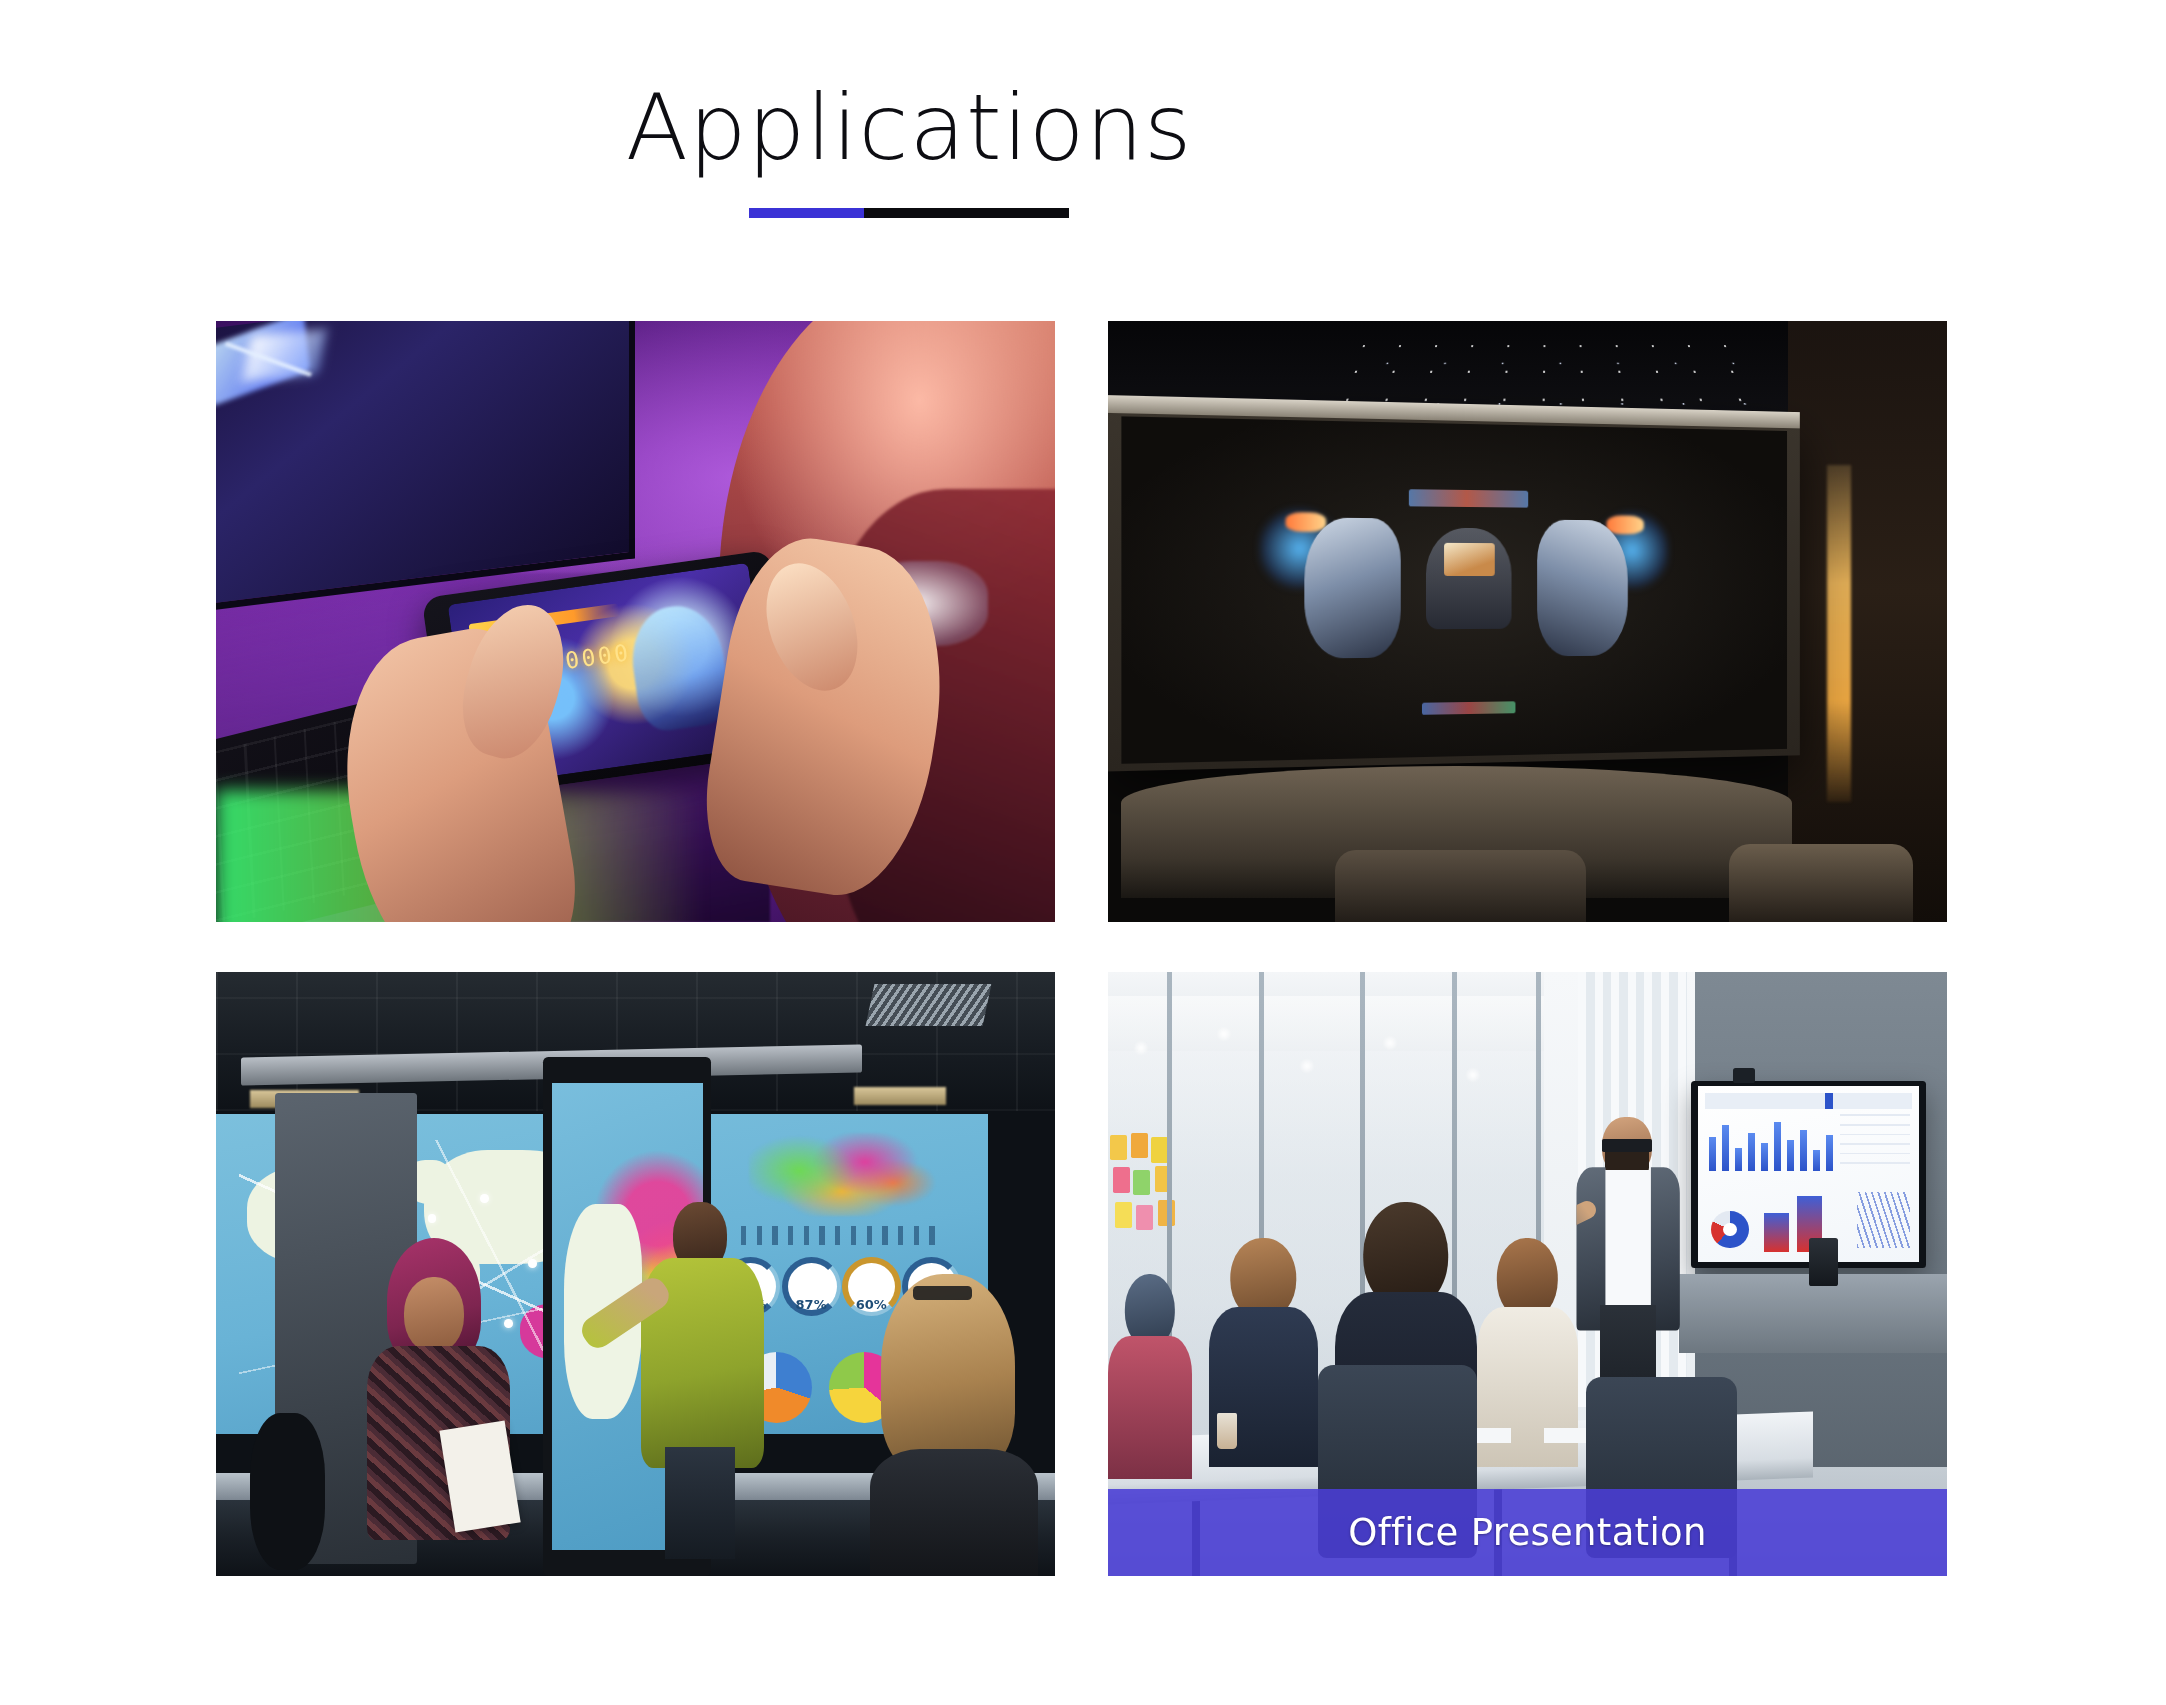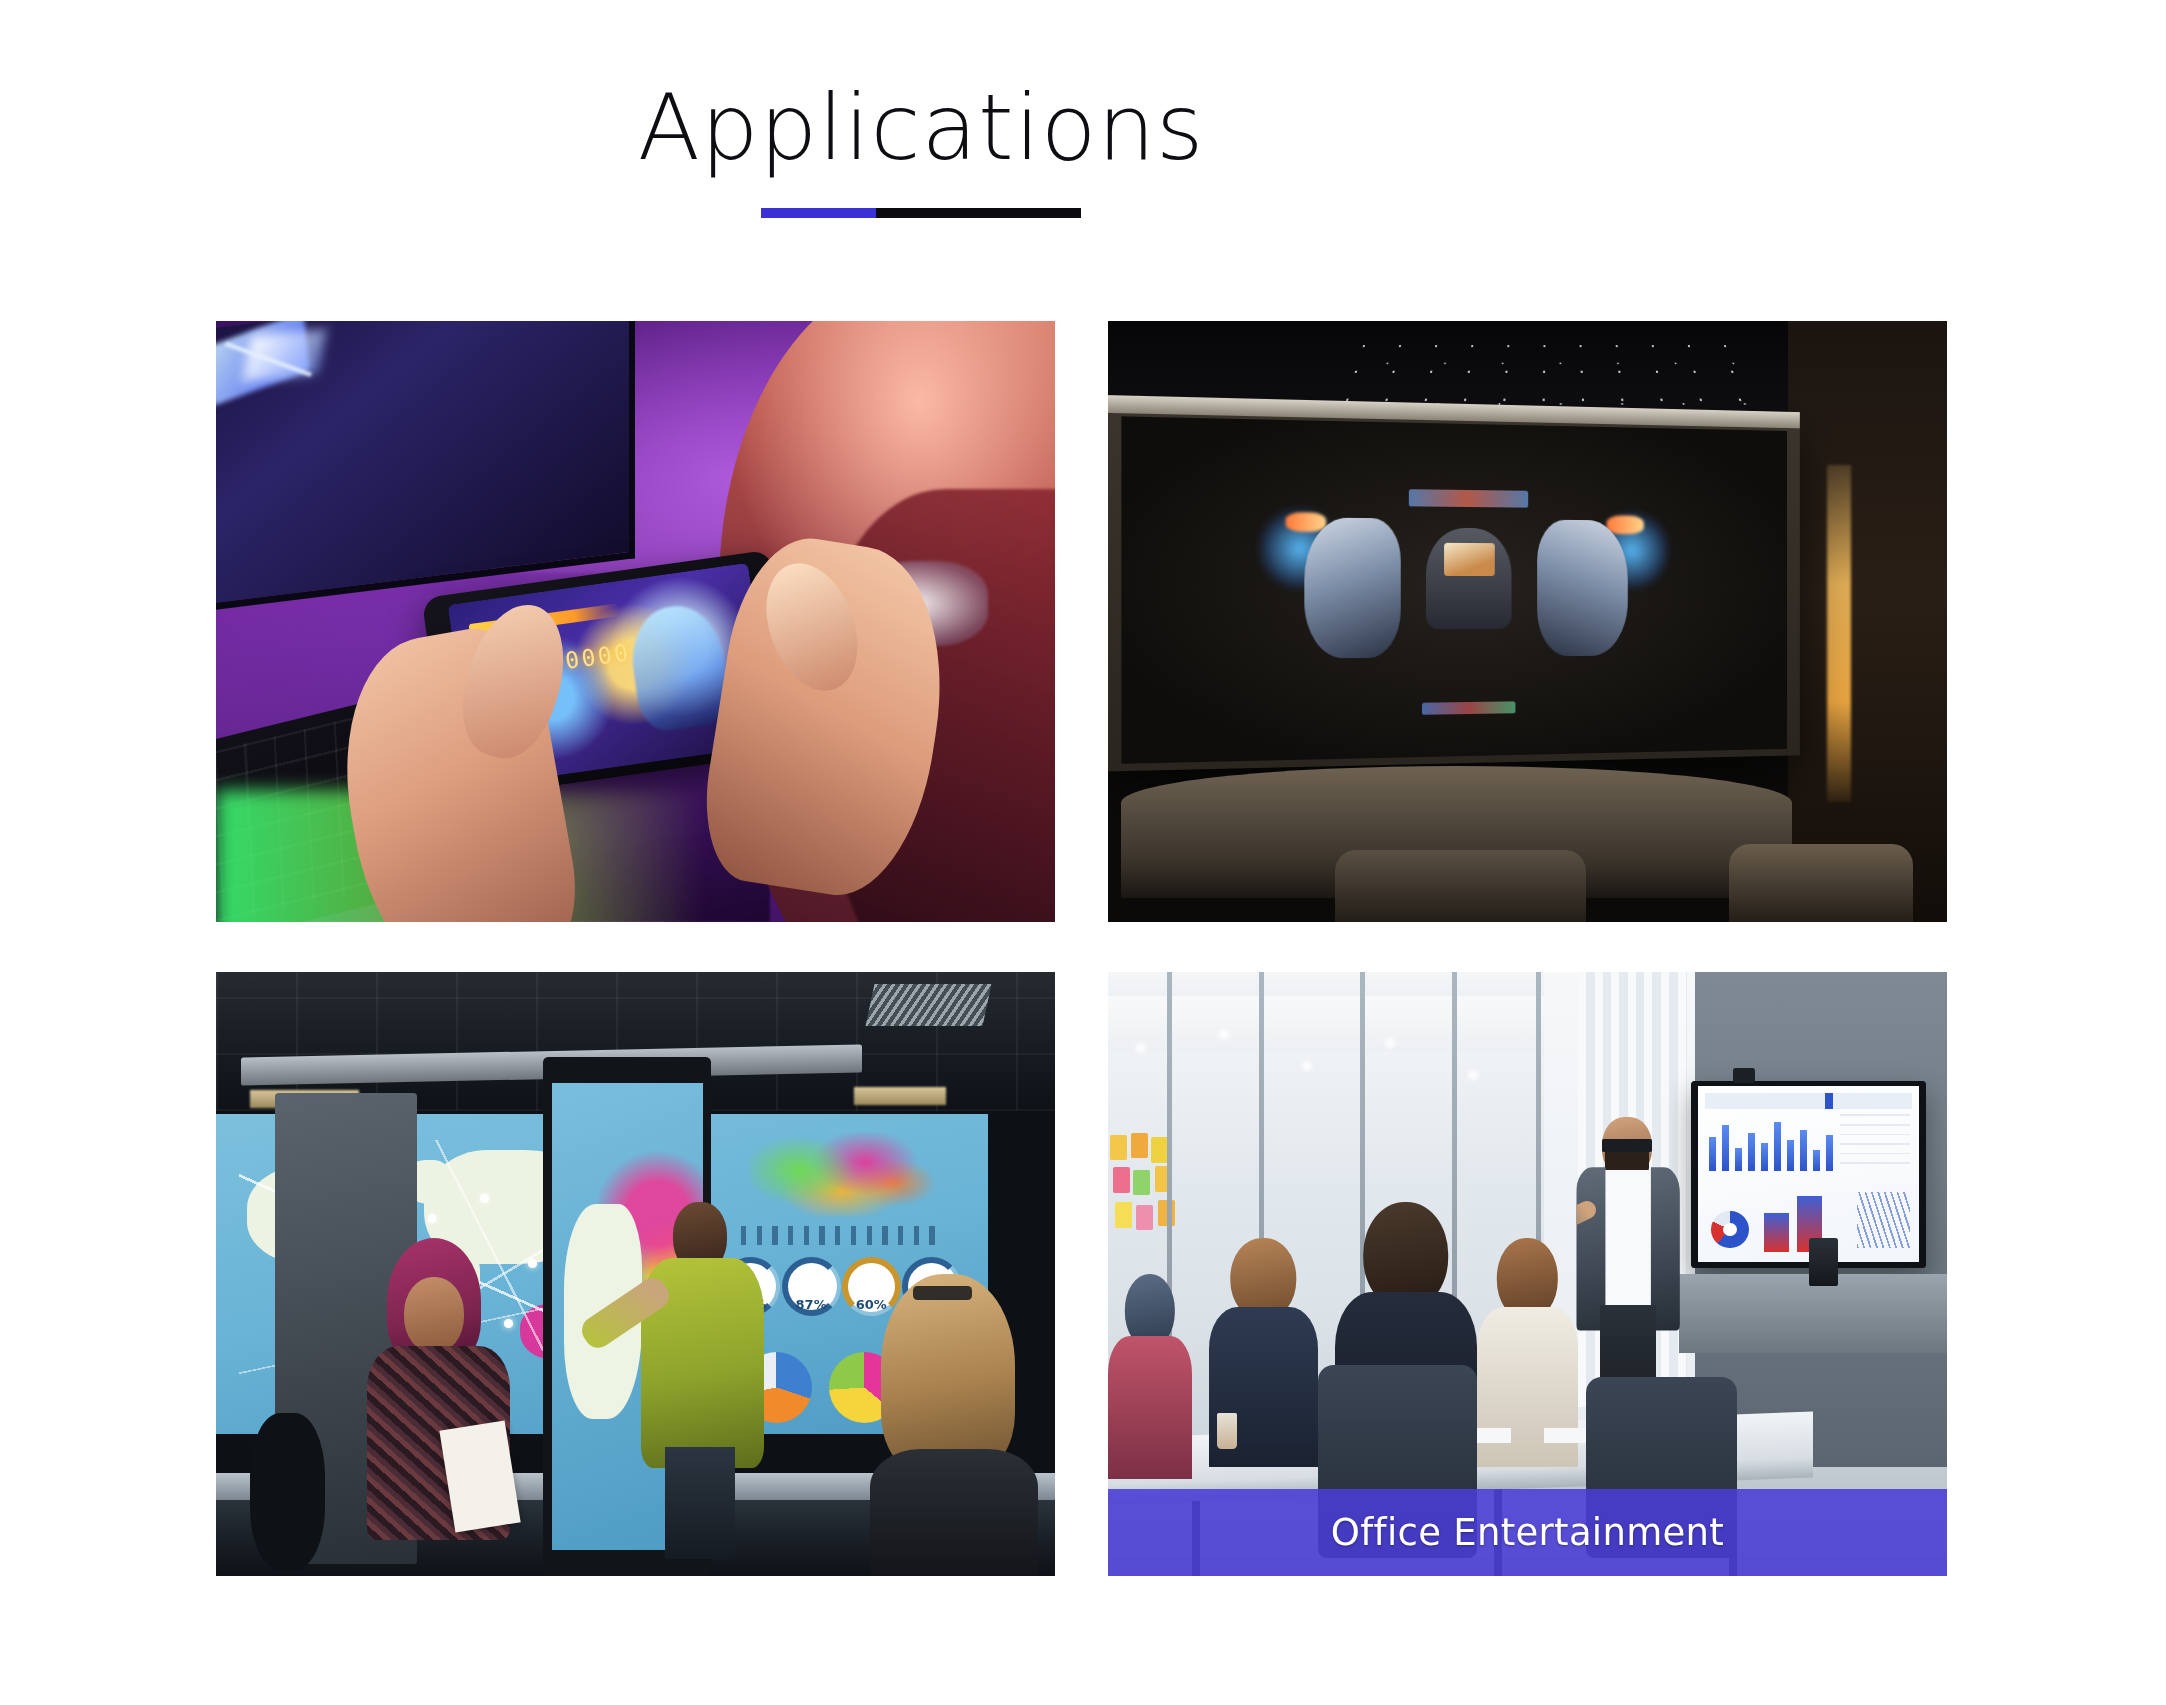--- a/index.html
+++ b/index.html
@@ -15,21 +15,21 @@
   .page {
     position: relative;
     width: 2166px;
     height: 1706px;
     background: #ffffff;
   }
 
   
   .header {
     position: absolute;
-    left: 12px; top: 79px;
+    left: 0; top: 79px;
     width: 1818px;
     text-align: center;
   }
   .page-title {
     font-family: "DejaVu Sans", sans-serif;
     font-size: 91px;
     font-weight: 300;
     letter-spacing: 0.9px;
     color: #0d0d12;
     line-height: 1.08;
@@ -953,19 +953,19 @@
         <div class="op-table-leg" style="left:74%"></div>
         <div class="op-papers" style="left:52%;width:13%"></div>
         <div class="op-papers" style="left:40%;width:8%"></div>
         <div class="op-cup"></div>
 
         <div class="op-chair" style="left:25%;width:19%;height:32%"></div>
         <div class="op-chair" style="left:57%;width:18%;height:30%"></div>
         <div class="op-floor"></div>
       </div>
       <div class="card-label">
-        <span class="card-label-text">Office Entertainment</span>
+        <span class="card-label-text">Office Presentation</span>
       </div>
     </div>
 
   </div>
 </div>
 
 
 </body></html>

